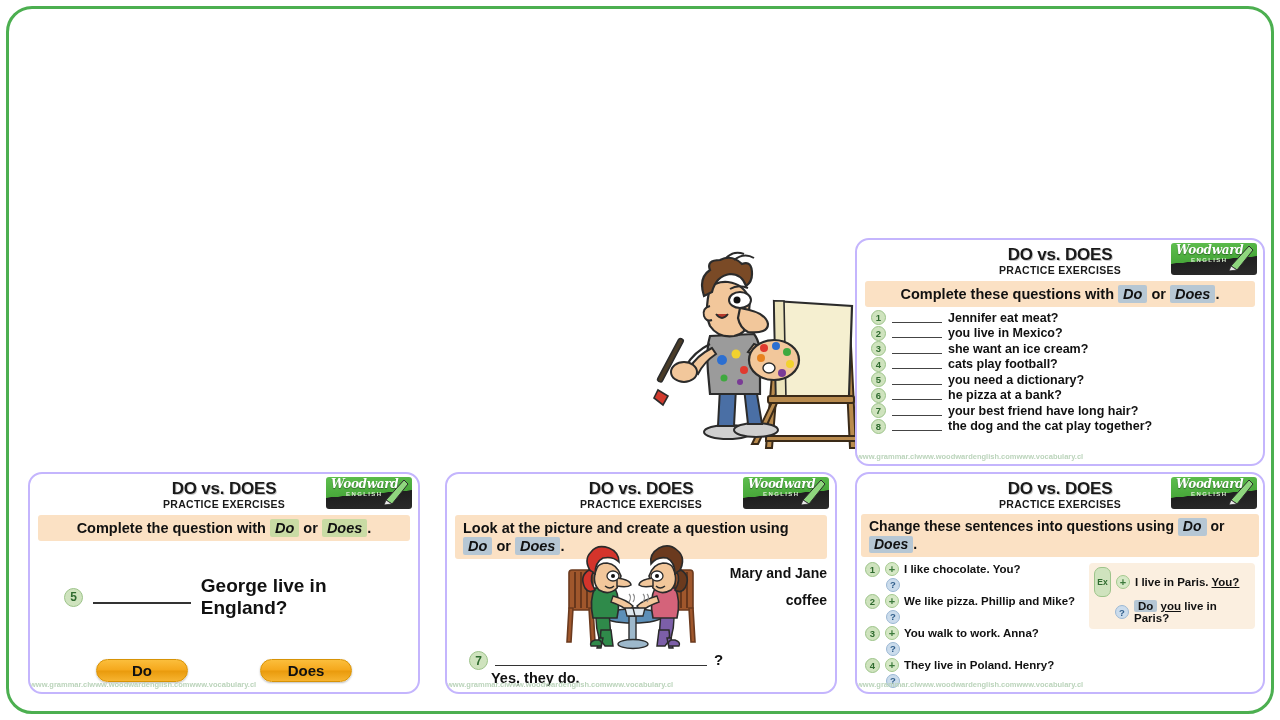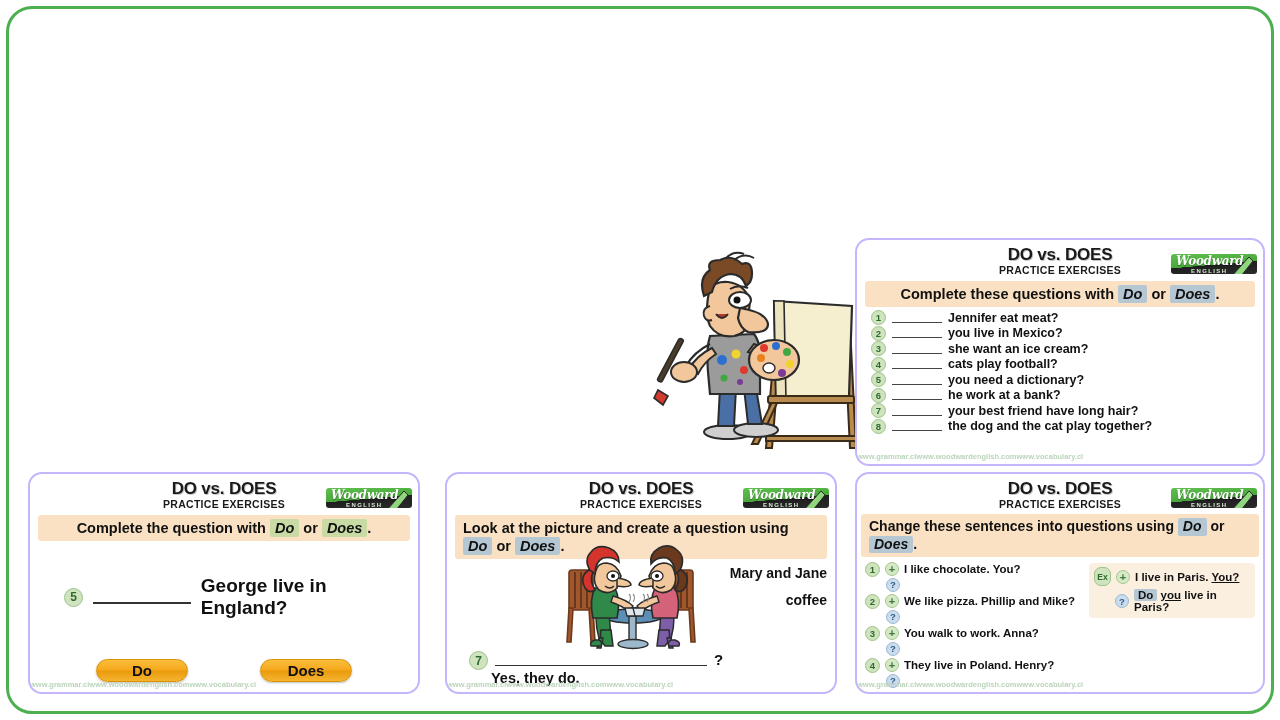--- a/index.html
+++ b/index.html
@@ -92,22 +92,22 @@
   .p-sub {
     font-size: 10.5px;
     font-weight: 700;
     color: #1a1a1a;
     letter-spacing: 0.3px;
     margin-top: -1px;
   }
   
   .wlogo {
     position: absolute;
-    right: 6px; top: 14px;
-    width: 86px; height: 20px;
+    right: 6px; top: 3px;
+    width: 86px; height: 32px;
     border-radius: 3px;
     background: linear-gradient(175deg,#5fbf4f 0%, #48a83a 52%, #1f1f1f 53%, #2b2b2b 100%);
     overflow: hidden;
   }
   .wlogo .wl-name {
     position: absolute; left: 5px; top: 0px;
     font-family: "DejaVu Serif", serif;
     font-style: italic;
     font-size: 12px;
     font-weight: 700;
@@ -190,21 +190,21 @@
     background: #CBDCEC;
     border: 1px solid #9BB8D4;
     color: #2f5d8a;
     font-size: 9.5px;
     font-weight: 700;
     flex: none;
   }
   .exc {
     display: inline-flex;
     align-items: center; justify-content: center;
-    width: 17px; height: 19px;
+    width: 17px; height: 30px;
     border-radius: 7px;
     background: #CFE3BE;
     border: 1px solid #9DC48A;
     color: #2f6b2f;
     font-size: 8.5px;
     font-weight: 700;
     flex: none;
   }
 
   
@@ -452,21 +452,21 @@
           <span>cats play football?</span>
         </div>
       <div class="qrow">
           <span class="numc">5</span>
           <span class="blankline"></span>
           <span>you need a dictionary?</span>
         </div>
       <div class="qrow">
           <span class="numc">6</span>
           <span class="blankline"></span>
-          <span>he work at a bank?</span>
+          <span>he pizza at a bank?</span>
         </div>
       <div class="qrow">
           <span class="numc">7</span>
           <span class="blankline"></span>
           <span>your best friend have long hair?</span>
         </div>
       <div class="qrow">
           <span class="numc">8</span>
           <span class="blankline"></span>
           <span>the dog and the cat play together?</span>

